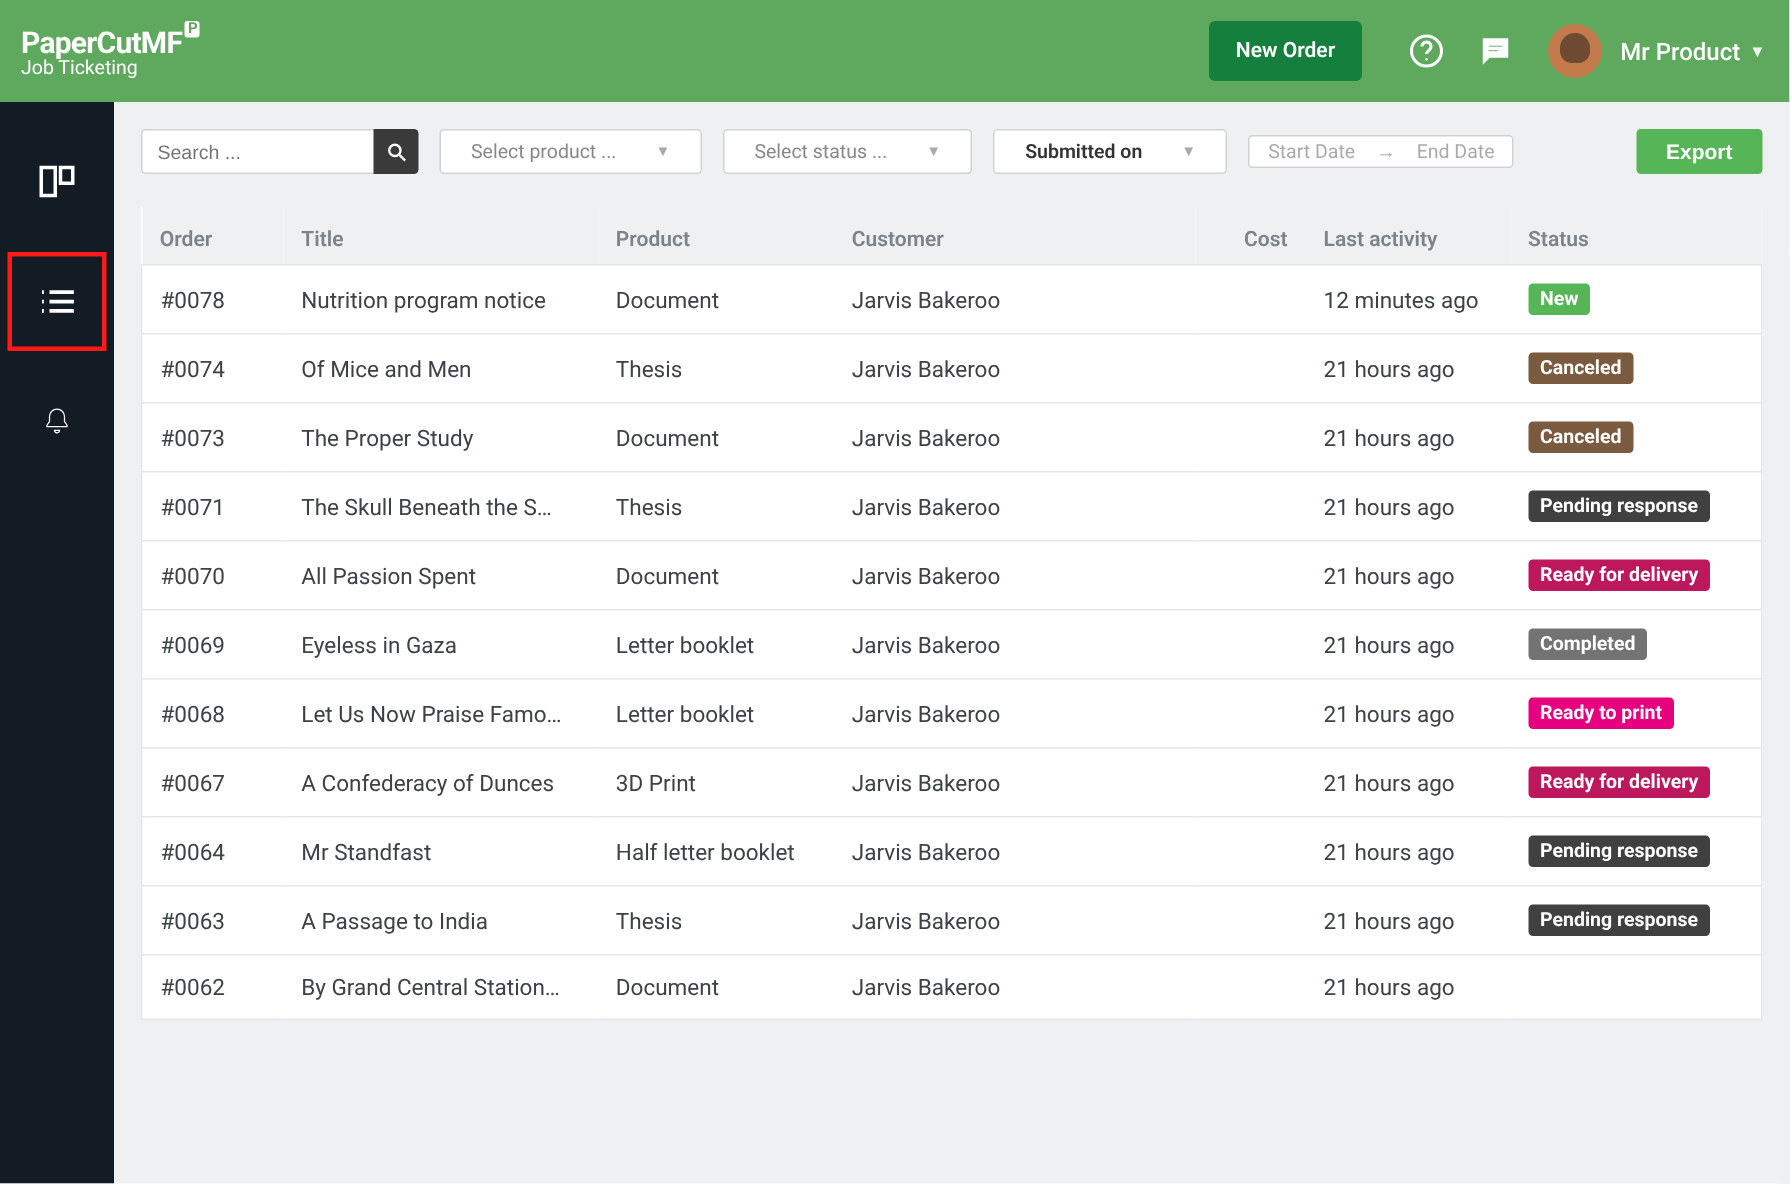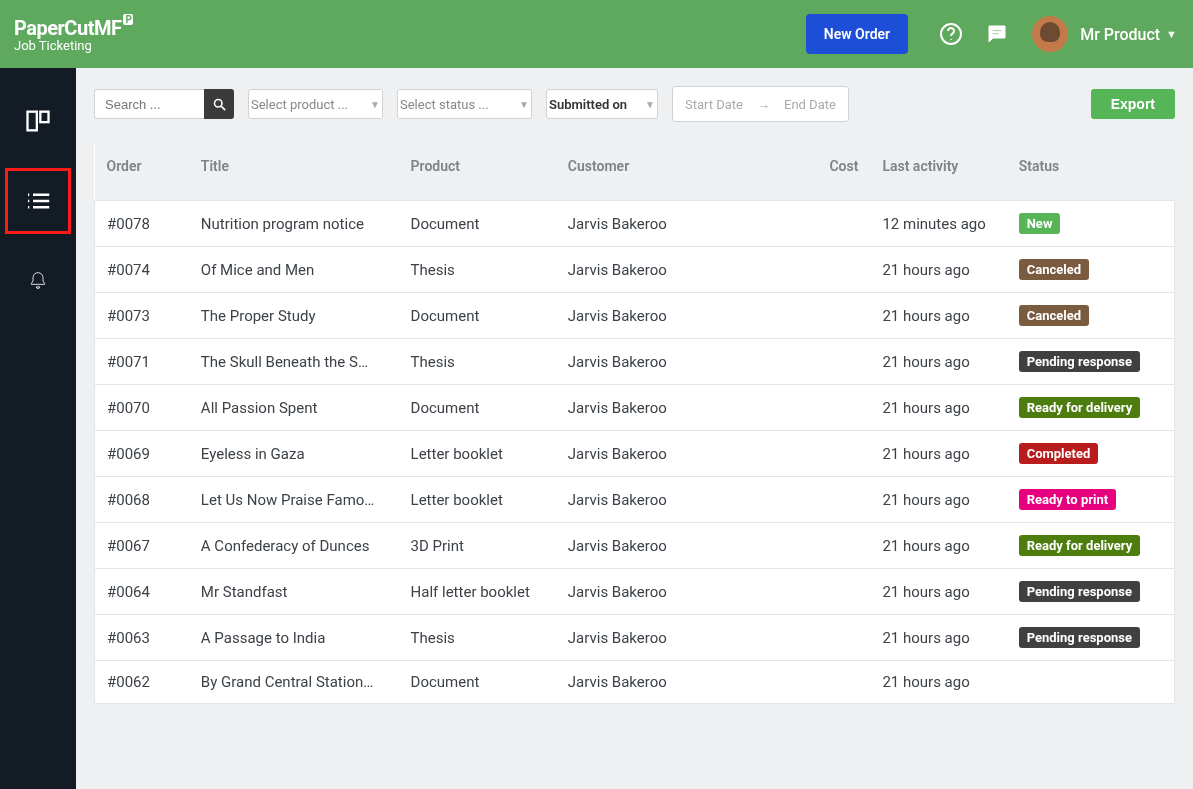--- a/index.html
+++ b/index.html
@@ -31,21 +31,21 @@
     background: rgba(255,255,255,0.18);
     border-radius: 4px;
     padding: 8px 16px;
     font-size: 17px;
     font-weight:600;
     cursor:pointer;
   }
   .ps-icon { width:22px; height:22px; display:flex; align-items:center; justify-content:center; border:1.5px solid #fff; border-radius:50%; font-size:12px;}
   .spacer { flex:1; }
   .new-order-btn {
-    background:#1d4ed8; color:#fff; border-radius:4px;
+    background:#15803d; color:#fff; border-radius:4px;
     padding:12px 18px; font-size:14px; font-weight:600; cursor:pointer;
     margin-right:20px;
   }
   .hdr-icon { width:26px; height:26px; margin:0 10px; cursor:pointer; display:flex; align-items:center; justify-content:center; stroke:#fff; fill:none;}
   .avatar { width:36px; height:36px; border-radius:50%; background:#c27a4a; margin-left:12px; margin-right:12px; overflow:hidden; position:relative;}
   .avatar::after{content:""; position:absolute; left:8px; top:6px; width:20px; height:20px; background:#6e4a32; border-radius:50% 50% 40% 40%;}
   .user-name { font-size:16px; font-weight:500; margin-right:6px;}
   .caret-down { font-size:11px; opacity:0.9; cursor:pointer;}
 
   
@@ -65,49 +65,49 @@
   .sb-item.active { outline:3px solid #ff1a1a; outline-offset:-1px; }
   .sb-item svg { stroke:#fff; fill:none; }
 
   
   .main { flex:1; padding:18px 18px 0 18px; overflow:hidden; display:flex; flex-direction:column;}
 
   
   .filterbar { display:flex; align-items:center; gap:14px; margin-bottom:22px;}
   .searchgrp { display:flex; }
   .search-input {
-    width:110px; height:30px; border:1px solid #cfd3d6; border-right:none;
+    width:155px; height:30px; border:1px solid #cfd3d6; border-right:none;
     border-radius:3px 0 0 3px; padding:0 10px; font-size:13px; color:#333; background:#fff;
   }
   .search-btn {
     width:30px; height:30px; background:#3a3a3a; border:none; border-radius:0 3px 3px 0;
     display:flex; align-items:center; justify-content:center; cursor:pointer;
   }
   .dropdown {
     height:30px; border:1px solid #cfd3d6; background:#fff; border-radius:3px;
-    display:flex; align-items:center; padding:0 2px; font-size:13px; color:#888;
-    gap:14px; cursor:pointer; min-width:135px; justify-content:space-between;
+    display:flex; align-items:center; padding:0 20px; font-size:13px; color:#888;
+    gap:26px; cursor:pointer; min-width:135px; justify-content:space-between;
   }
   .dropdown .dd-caret { color:#aaa; font-size:10px;}
   .dropdown.dark { color:#333; font-weight:600; min-width:112px;}
   .date-range {
-    height:36px; border:1px solid #cfd3d6; background:#fff; border-radius:3px;
+    height:22px; border:1px solid #cfd3d6; background:#fff; border-radius:3px;
     display:flex; align-items:center; padding:0 12px; font-size:13px; color:#aaa; gap:14px;
   }
   .export-btn {
     margin-left:auto; background:#56b556; color:#fff; border:none;
     border-radius:3px; padding:7px 20px; font-size:14px; font-weight:600; cursor:pointer;
   }
 
   
   .table-wrap { flex:1; overflow-y:auto; }
   table { width:100%; border-collapse:collapse; background:#fff; }
   thead th {
     text-align:left; font-size:14px; font-weight:600; color:#7b848b;
-    padding:14px 12px 26px 12px; background:#eef0f1; border:none;
+    padding:14px 12px 8px 12px; background:#eef0f1; border:none;
   }
   tbody td {
     padding:12px 12px; font-size:15px; color:#3c4248;
     border-top:1px solid #e4e7e9; border-bottom:1px solid #e4e7e9;
     background:#fff;
     white-space:nowrap; overflow:hidden; text-overflow:ellipsis;
   }
   tbody tr td:first-child { border-left:1px solid #e4e7e9;}
   tbody tr td:last-child  { border-right:1px solid #e4e7e9;}
   thead th.cost, tbody td.cost { text-align:right;}
@@ -115,22 +115,22 @@
   .col-customer{width:230px;} .col-cost{width:70px;} .col-activity{width:130px;} .col-status{width:160px;}
 
   .badge {
     display:inline-block; color:#fff; font-size:13px; font-weight:700;
     padding:3px 8px; border-radius:3px;
   }
   .badge.New{background:#56b556;}
   .badge.Canceled{background:#7a5b40;}
   .badge.Ready-to-print{background:#e6007e;}
   .badge.Pending-response{background:#404040;}
-  .badge.Ready-for-delivery{background:#4d7c0f;}
-  .badge.Completed{background:#b91c1c;}
+  .badge.Ready-for-delivery{background:#be185d;}
+  .badge.Completed{background:#737373;}
 </style>
 </head>
 <body>
 
 <div class="topbar">
   <div class="logo-block">
     <div class="logo-main">
       <span>PaperCutMF</span>
       <sup>P</sup>
     </div>

